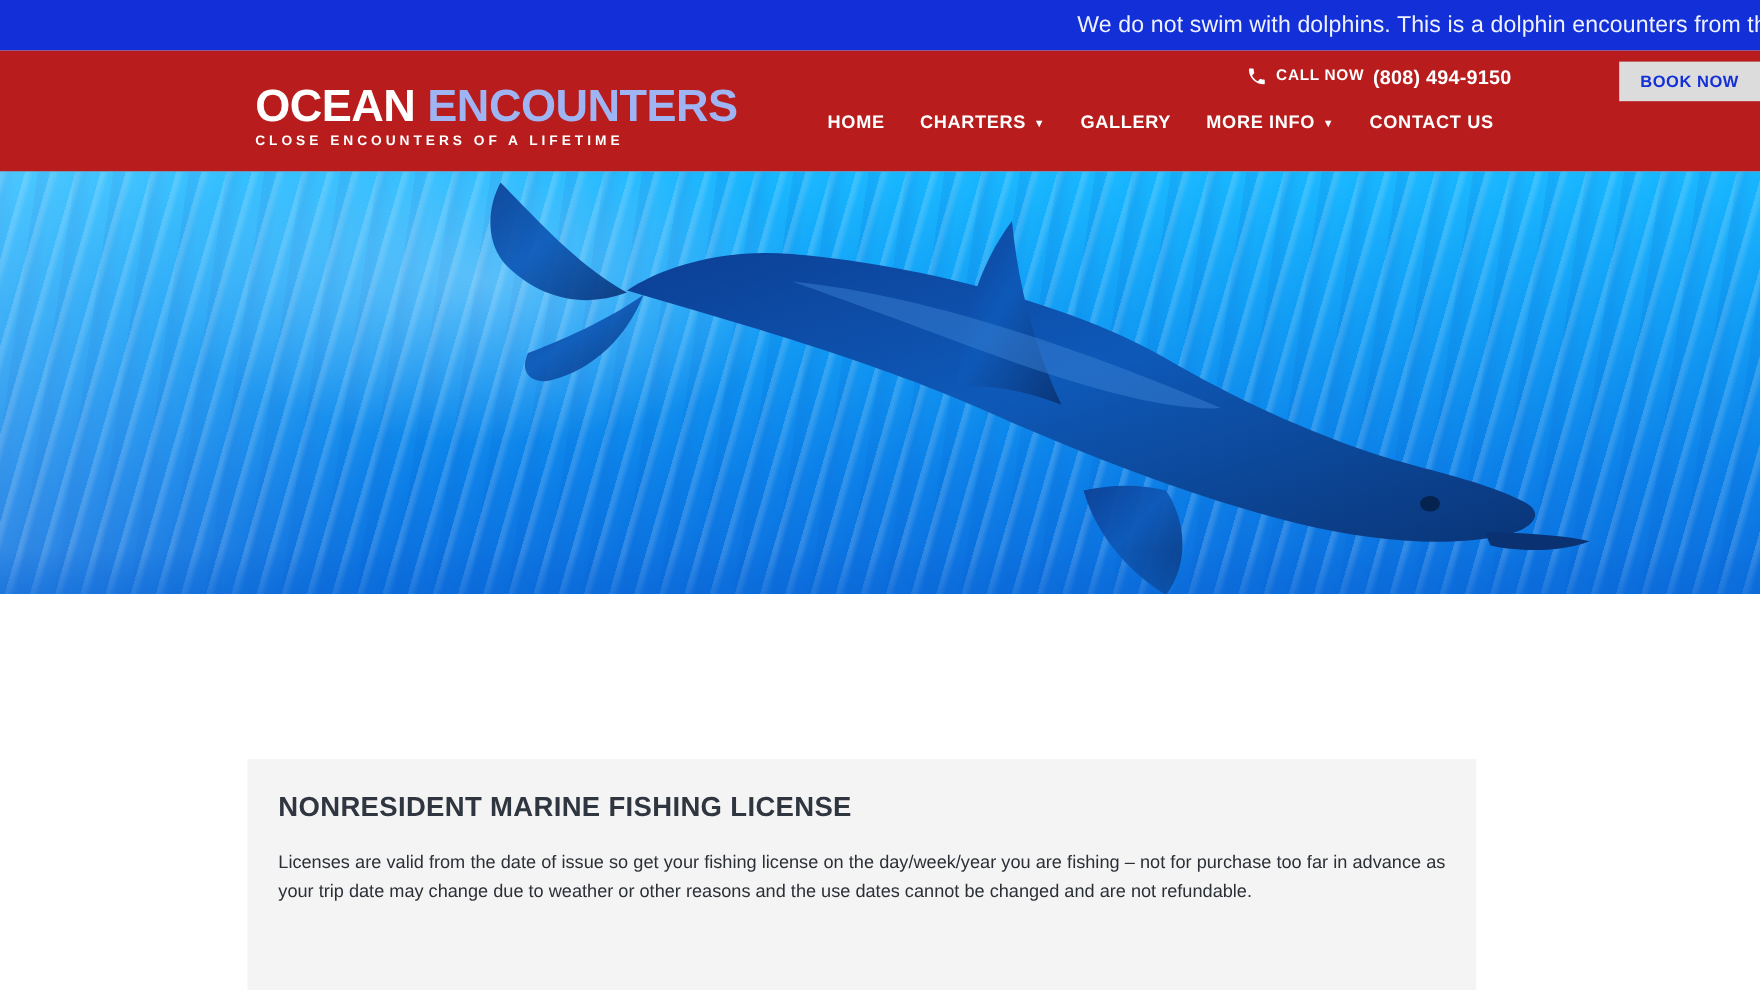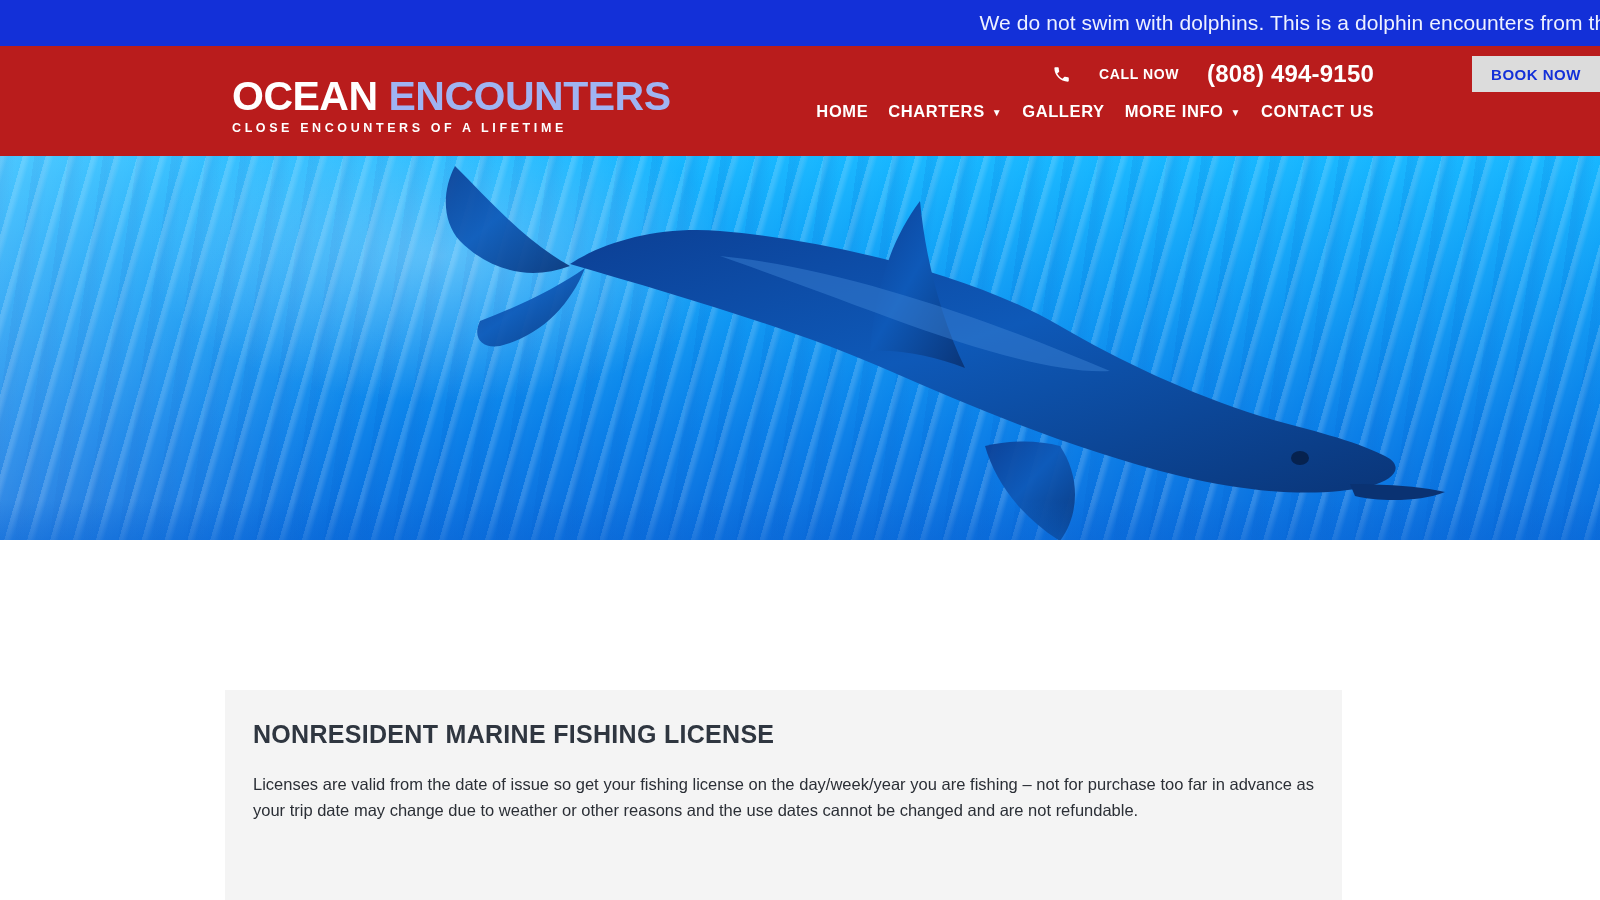--- a/index.html
+++ b/index.html
@@ -66,36 +66,35 @@
     color: #ffffff;
     white-space: nowrap;
   }
 
   
   .call-row {
     position: absolute;
     right: 226px;
     top: 14px;
     display: flex;
-    align-items: center;
-    gap: 28px;
+    gap: 8px;
   }
   .phone-icon {
     width: 19px; height: 19px;
     display: inline-block;
     color: #ffffff;
   }
   .call-now-label {
     font-size: 14px;
     font-weight: bold;
     letter-spacing: 0.6px;
     color: #ffffff;
   }
   .phone-number {
-    font-size: 24px;
+    font-size: 18px;
     font-weight: bold;
     color: #ffffff;
     letter-spacing: 0.2px;
   }
   .book-now-btn {
     position: absolute;
     right: 0px;
     top: 10px;
     width: 128px;
     height: 36px;
@@ -110,25 +109,25 @@
   }
   .header-right-wrap {
     position: absolute;
     right: 0; top: 0;
     width: 600px; height: 110px;
   }
 
   
   .main-nav {
     position: absolute;
-    right: 226px;
+    right: 242px;
     top: 56px;
     display: flex;
     align-items: flex-end;
-    gap: 20px;
+    gap: 32px;
   }
   .nav-item {
     display: flex;
     align-items: center;
     gap: 7px;
     color: #ffffff;
     font-size: 16.5px;
     font-weight: bold;
     letter-spacing: 0.6px;
     cursor: pointer;

